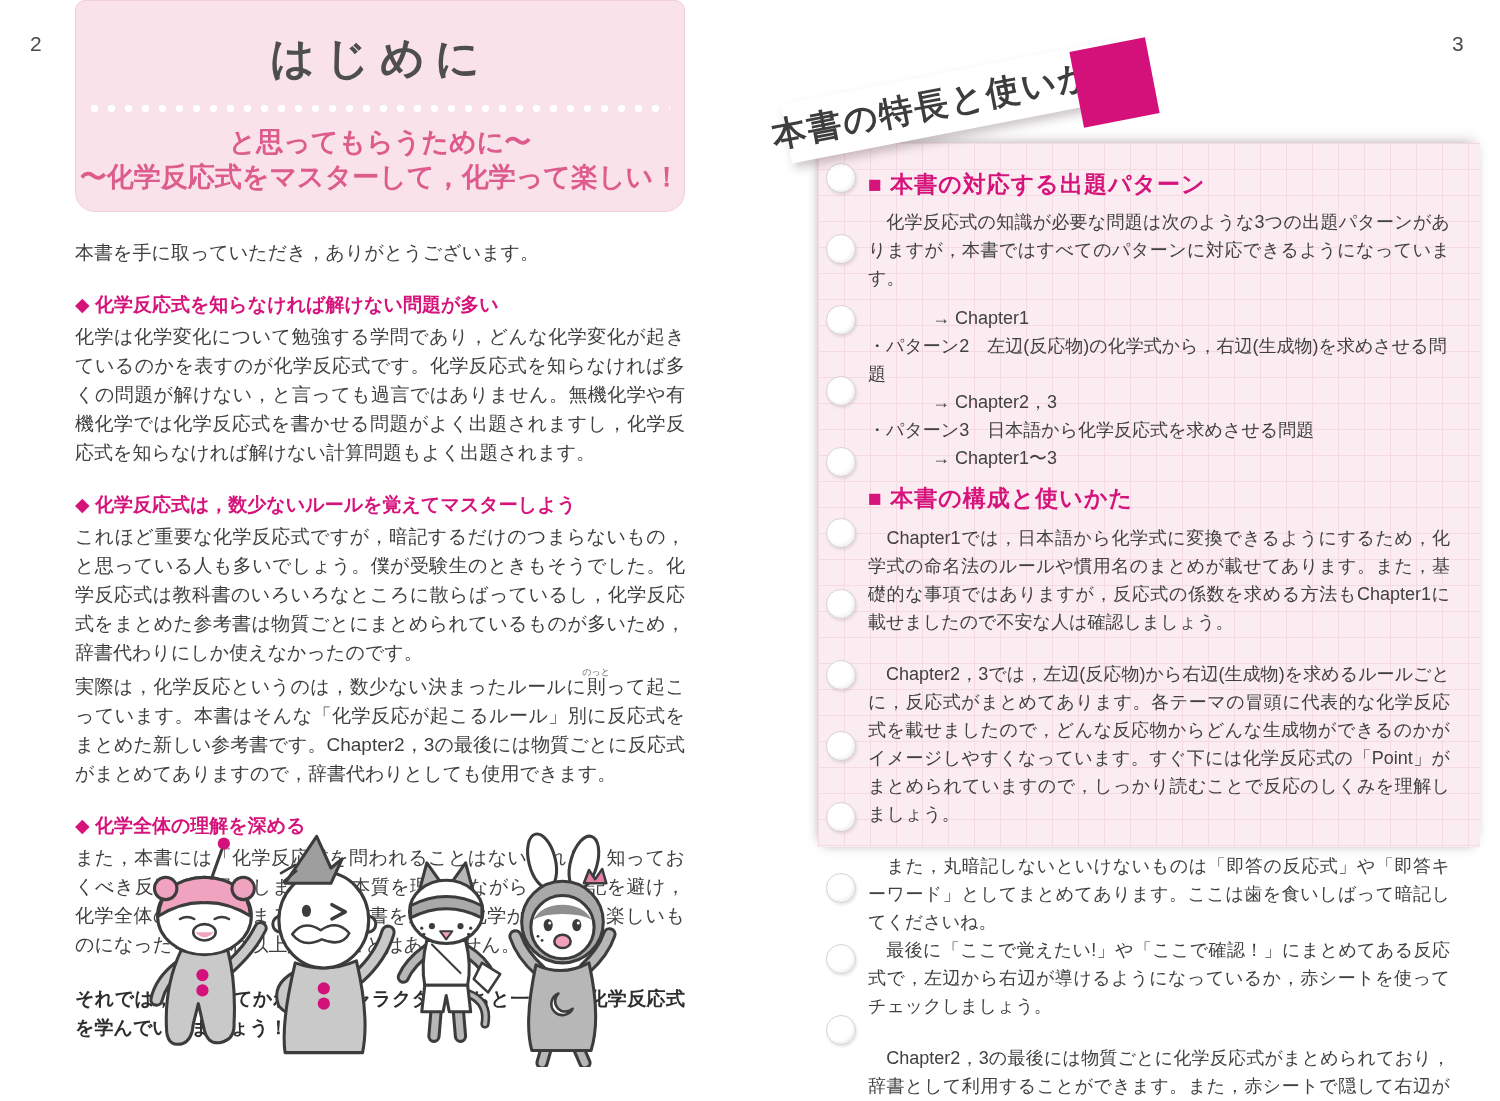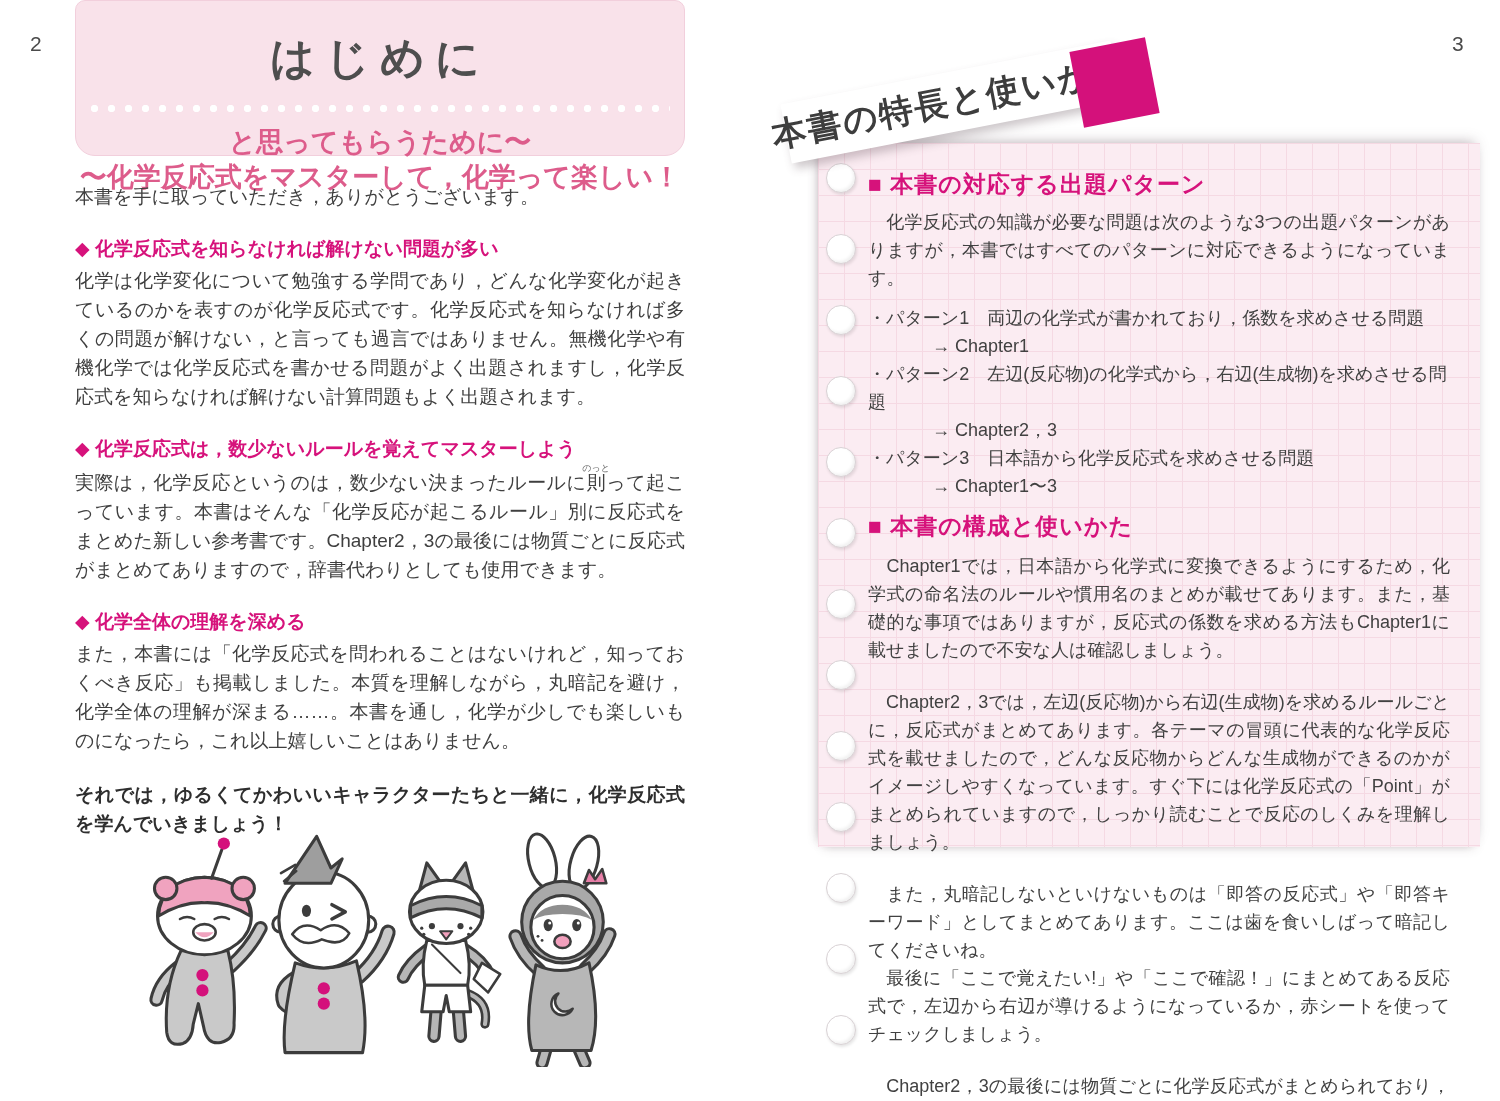--- a/index.html
+++ b/index.html
@@ -10,21 +10,21 @@
   #pagenum-left  { left:30px;  top:32px; }
   #pagenum-right { left:1452px; top:32px; }
 
   
   .left-col { position:absolute; left:75px; top:0; width:610px; }
 
   .header-box {
     background:#f9e2ea;
     border:1px solid #f2cfdc;
     border-radius:10px 10px 20px 20px;
-    height:156px;
+    height:212px;
     padding-top:28px;
     text-align:center;
   }
   .header-title {
     font-size:44px; font-weight:700; color:#4e4e4e; letter-spacing:10px;
   }
   .dotted-divider {
     height:9px; margin:16px 14px 12px 14px;
     background-image: radial-gradient(circle at 4.5px 4.5px, #ffffff 3.4px, rgba(255,255,255,0) 4px);
     background-size:17px 9px; background-repeat:repeat-x;
@@ -95,20 +95,21 @@
       <div>〜化学反応式をマスターして，化学って楽しい！</div>
     </div>
   </div>
 
   <p class="body-text intro-par">本書を手に取っていただき，ありがとうございます。</p>
 
   <div class="sec-heading">◆ 化学反応式を知らなければ解けない問題が多い</div>
   <p class="body-text sec-par">化学は化学変化について勉強する学問であり，どんな化学変化が起きているのかを表すのが化学反応式です。化学反応式を知らなければ多くの問題が解けない，と言っても過言ではありません。無機化学や有機化学では化学反応式を書かせる問題がよく出題されますし，化学反応式を知らなければ解けない計算問題もよく出題されます。</p>
 
   <div class="sec-heading">◆ 化学反応式は，数少ないルールを覚えてマスターしよう</div>
+  <p class="body-text sec-par">これほど重要な化学反応式ですが，暗記するだけのつまらないもの，と思っている人も多いでしょう。僕が受験生のときもそうでした。化学反応式は教科書のいろいろなところに散らばっているし，化学反応式をまとめた参考書は物質ごとにまとめられているものが多いため，辞書代わりにしか使えなかったのです。</p>
   <p class="body-text"><span>実際は，化学反応というのは，数少ない決まったルールに</span><ruby><span>則</span><rt>のっと</rt></ruby><span>って起こっています。本書はそんな「化学反応が起こるルール」別に反応式をまとめた新しい参考書です。Chapter2，3の最後には物質ごとに反応式がまとめてありますので，辞書代わりとしても使用できます。</span></p>
 
   <div class="sec-heading">◆ 化学全体の理解を深める</div>
   <p class="body-text sec-par">また，本書には「化学反応式を問われることはないけれど，知っておくべき反応」も掲載しました。本質を理解しながら，丸暗記を避け，化学全体の理解が深まる……。本書を通し，化学が少しでも楽しいものになったら，これ以上嬉しいことはありません。</p>
 
   <p class="body-text closing-par">それでは，ゆるくてかわいいキャラクターたちと一緒に，化学反応式を学んでいきましょう！</p>
 </div>
 
 <div class="chars-wrap">
 <svg viewBox="0 0 500 240" width="510" height="245">
@@ -228,21 +229,20 @@
   <div class="hole" style="top:730px"></div>
   <div class="hole" style="top:801px"></div>
   <div class="hole" style="top:872px"></div>
 
   <div class="panel-content">
     <div class="r-heading">■ 本書の対応する出題パターン</div>
     <p class="r-par" style="margin-top:8px">　化学反応式の知識が必要な問題は次のような3つの出題パターンがありますが，本書ではすべてのパターンに対応できるようになっています。</p>
 
     <div class="patterns">
       <div>
-        <div>・パターン1　両辺の化学式が書かれており，係数を求めさせる問題</div>
         <div class="pattern-chapter">→ Chapter1</div>
       </div>
       <div>
         <div>・パターン2　左辺(反応物)の化学式から，右辺(生成物)を求めさせる問題</div>
         <div class="pattern-chapter">→ Chapter2，3</div>
       </div>
       <div>
         <div>・パターン3　日本語から化学反応式を求めさせる問題</div>
         <div class="pattern-chapter">→ Chapter1〜3</div>
       </div>

